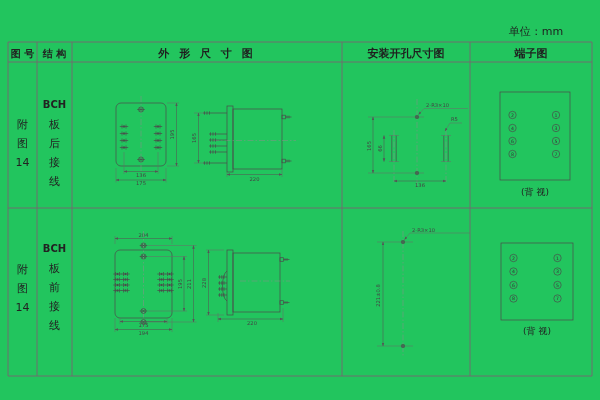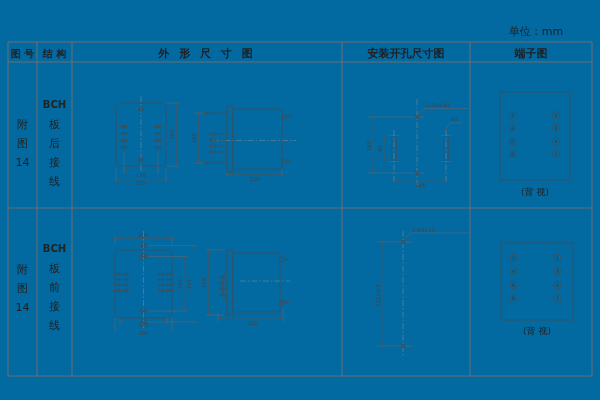--- a/index.html
+++ b/index.html
@@ -1,16 +1,16 @@
 <!DOCTYPE html>
 <html><head>
 <meta charset="utf-8">
 <style>
   html,body{margin:0;padding:0;background:#ffffff;}
-  .page{width:600px;height:400px;position:relative;background:#0369a1;overflow:hidden;
+  .page{width:600px;height:400px;position:relative;background:#22c55e;overflow:hidden;
         font-family:"DejaVu Sans","Liberation Sans",sans-serif;}
   svg{display:block}
   svg text{font-family:"DejaVu Sans","Liberation Sans",sans-serif;fill:#333;stroke:none;text-anchor:middle;}
   .grid{stroke:#6f6f6f;stroke-width:1;fill:none}
   .ln{stroke:#4a4a4a;stroke-width:0.7;fill:none}
   .thin{stroke:#6a6a6a;stroke-width:0.5;fill:none}
   .cl{stroke:#8c8c8c;stroke-width:0.5;fill:none;stroke-dasharray:6 2 1.5 2}
   .dim{stroke:#555;stroke-width:0.55;fill:none}
   .sym{stroke:#4a4a4a;stroke-width:0.7;fill:none}
   .hdr{font-size:11px;fill:#1f1f1f;font-weight:bold}

